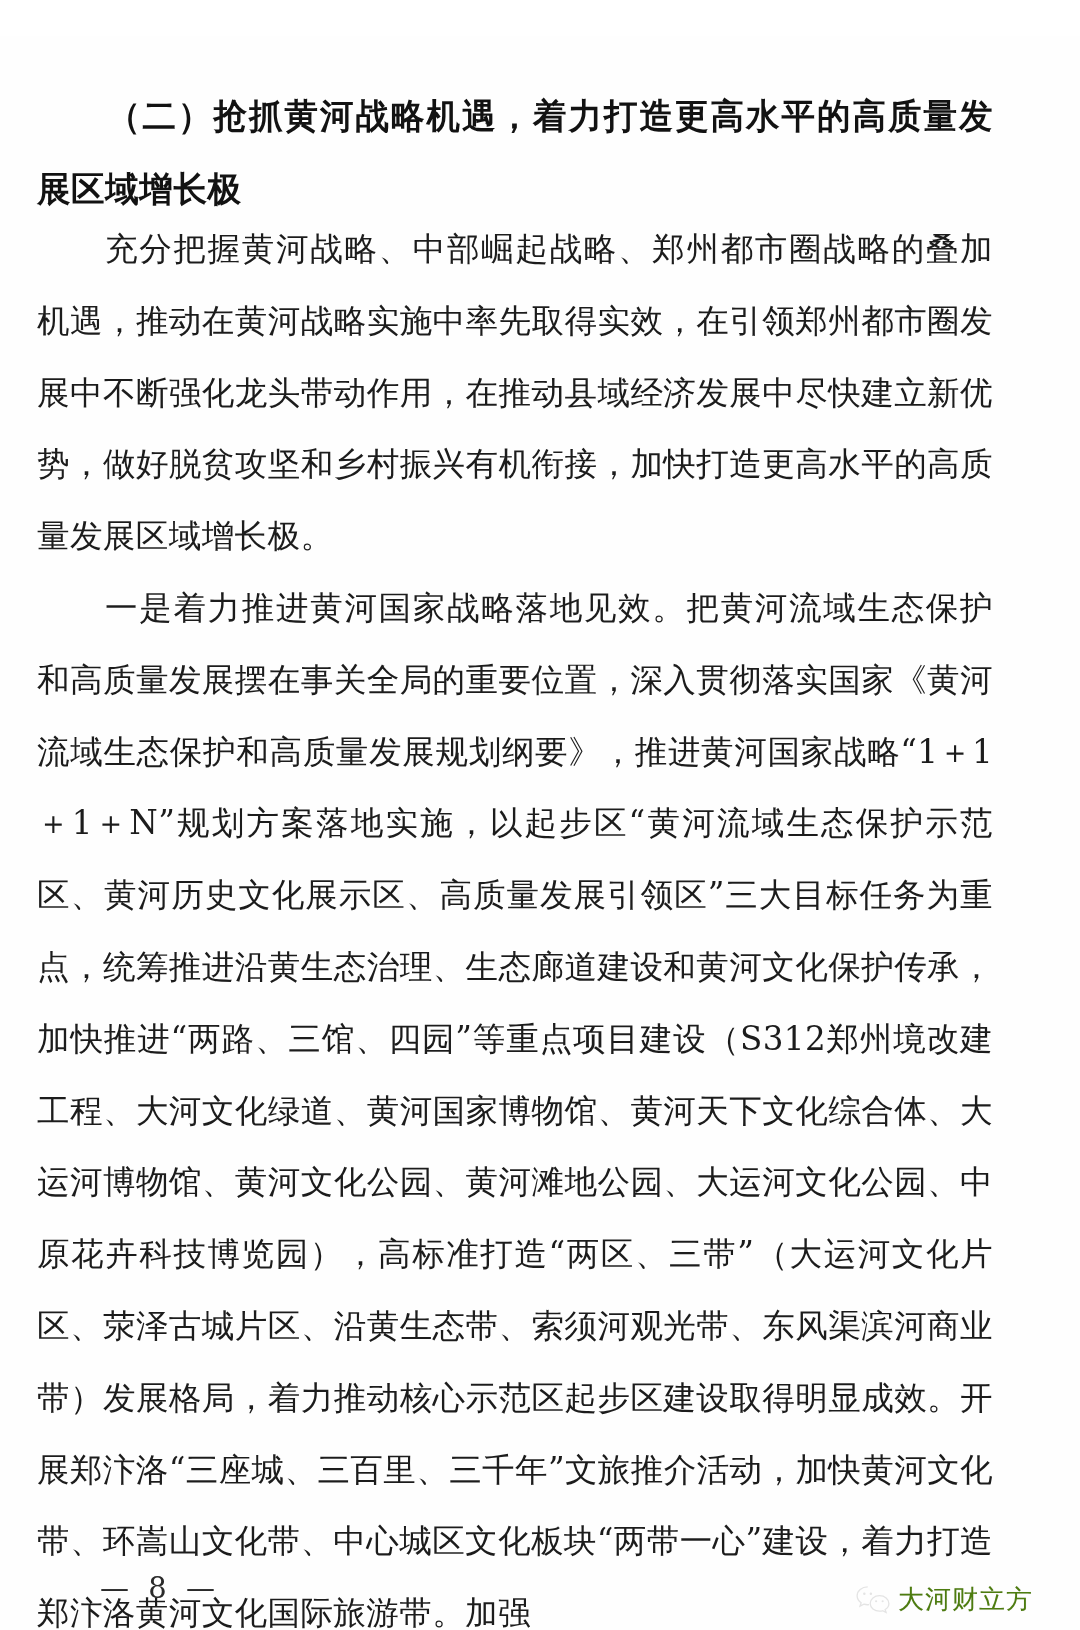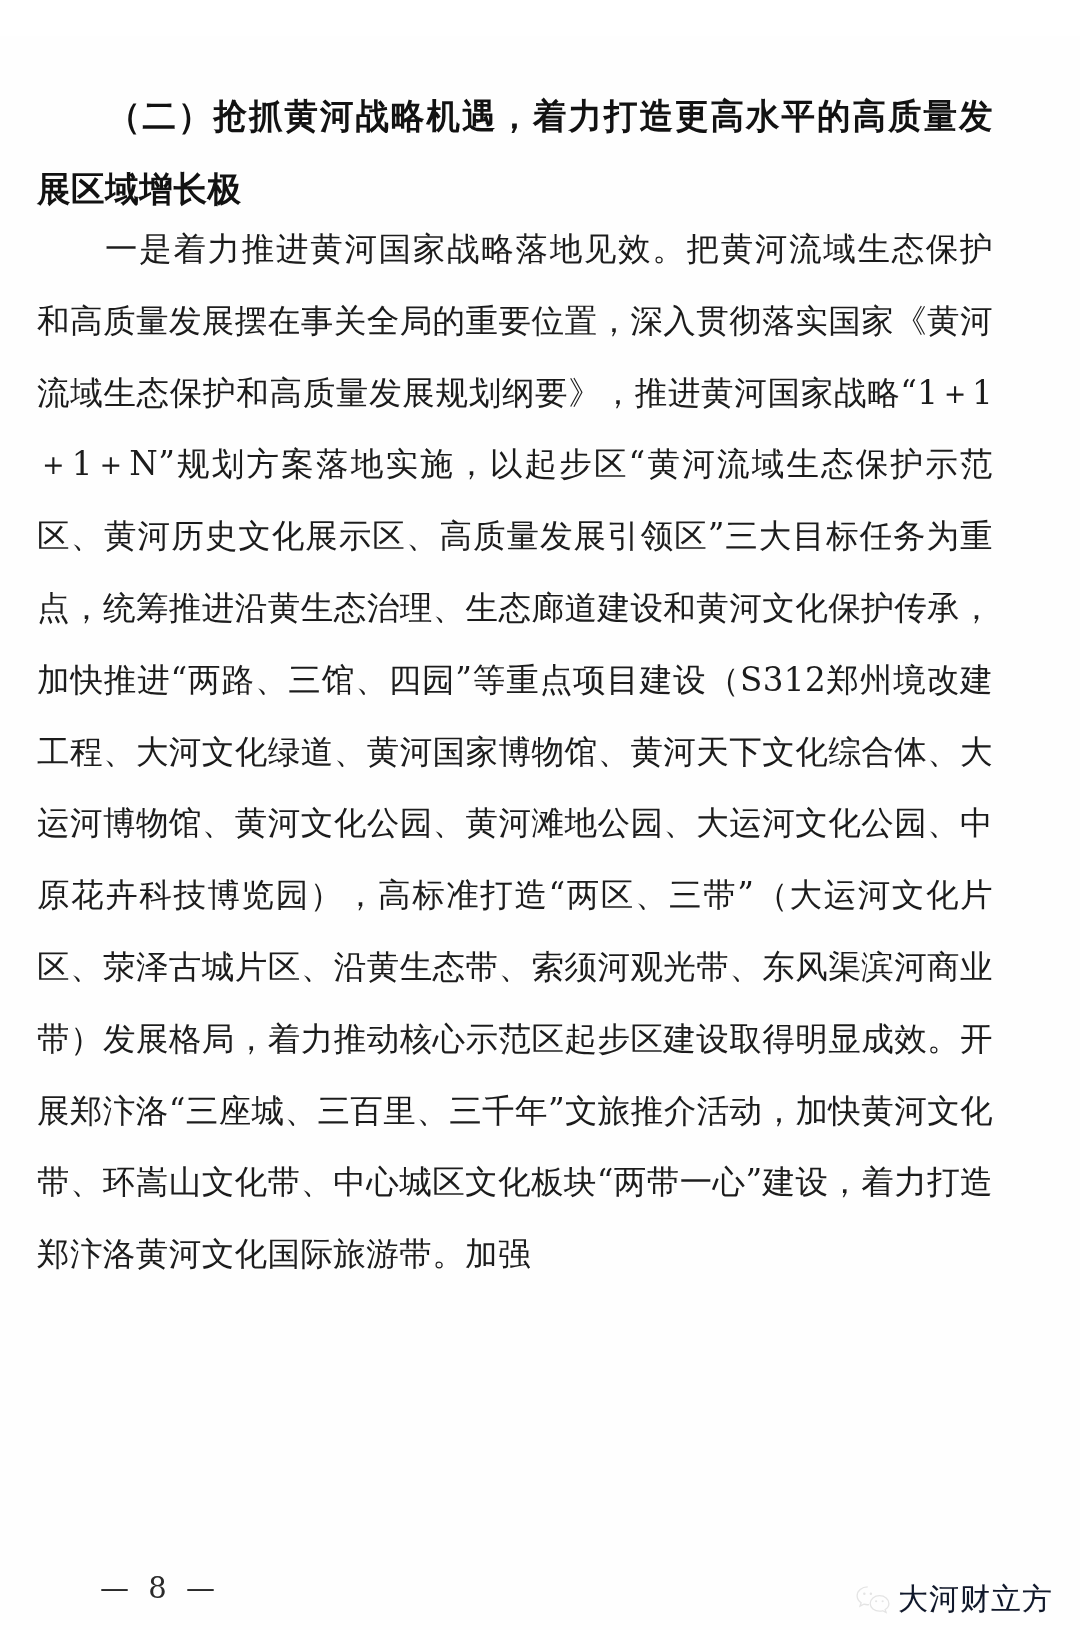--- a/index.html
+++ b/index.html
@@ -90,36 +90,37 @@
     pointer-events: none;
     user-select: none;
   }
   .watermark .wm-icon {
     width: 36px;
     height: 30px;
     display: block;
   }
   .watermark .wm-text {
     font-family: "DejaVu Sans", "Liberation Sans", sans-serif;
-    font-size: 30px;
+    font-size: 26px;
     letter-spacing: 1px;
-    color: #0f172a;
+    color: #4d7c0f;
     text-shadow: 0 0 1px #dcdcdc;
     line-height: 1;
     white-space: nowrap;
   }
 </style>
 </head>
 <body>
 
 <div id="page">
 
   <div class="doc-heading">（二）抢抓黄河战略机遇，着力打造更高水平的高质量发展区域增长极</div>
 
   <div class="body-block">
+    <p class="doc-para">充分把握黄河战略、中部崛起战略、郑州都市圈战略的叠加机遇，推动在黄河战略实施中率先取得实效，在引领郑州都市圈发展中不断强化龙头带动作用，在推动县域经济发展中尽快建立新优势，做好脱贫攻坚和乡村振兴有机衔接，加快打造更高水平的高质量发展区域增长极。</p>
     <p class="doc-para">一是着力推进黄河国家战略落地见效。把黄河流域生态保护和高质量发展摆在事关全局的重要位置，深入贯彻落实国家《黄河流域生态保护和高质量发展规划纲要》，推进黄河国家战略“1＋1＋1＋N”规划方案落地实施，以起步区“黄河流域生态保护示范区、黄河历史文化展示区、高质量发展引领区”三大目标任务为重点，统筹推进沿黄生态治理、生态廊道建设和黄河文化保护传承，加快推进“两路、三馆、四园”等重点项目建设（S312郑州境改建工程、大河文化绿道、黄河国家博物馆、黄河天下文化综合体、大运河博物馆、黄河文化公园、黄河滩地公园、大运河文化公园、中原花卉科技博览园），高标准打造“两区、三带”（大运河文化片区、荥泽古城片区、沿黄生态带、索须河观光带、东风渠滨河商业带）发展格局，着力推动核心示范区起步区建设取得明显成效。开展郑汴洛“三座城、三百里、三千年”文旅推介活动，加快黄河文化带、环嵩山文化带、中心城区文化板块“两带一心”建设，着力打造郑汴洛黄河文化国际旅游带。加强</p>
   </div>
 
   <div class="page-number">— 8 —</div>
 
   <div class="watermark">
     <span class="wm-icon">
       <svg viewBox="0 0 44 36" width="36" height="30" xmlns="http://www.w3.org/2000/svg">
         <g fill="none" stroke="#e4e4e4" stroke-width="1.6">
           <path d="M15.5 3.2C8.3 3.2 2.6 8.1 2.6 14.1c0 3.4 1.9 6.5 4.9 8.5l-1.4 4.2 4.8-2.4c1.4.4 2.9.6 4.6.6 .6 0 1.2 0 1.8-.1"></path>

